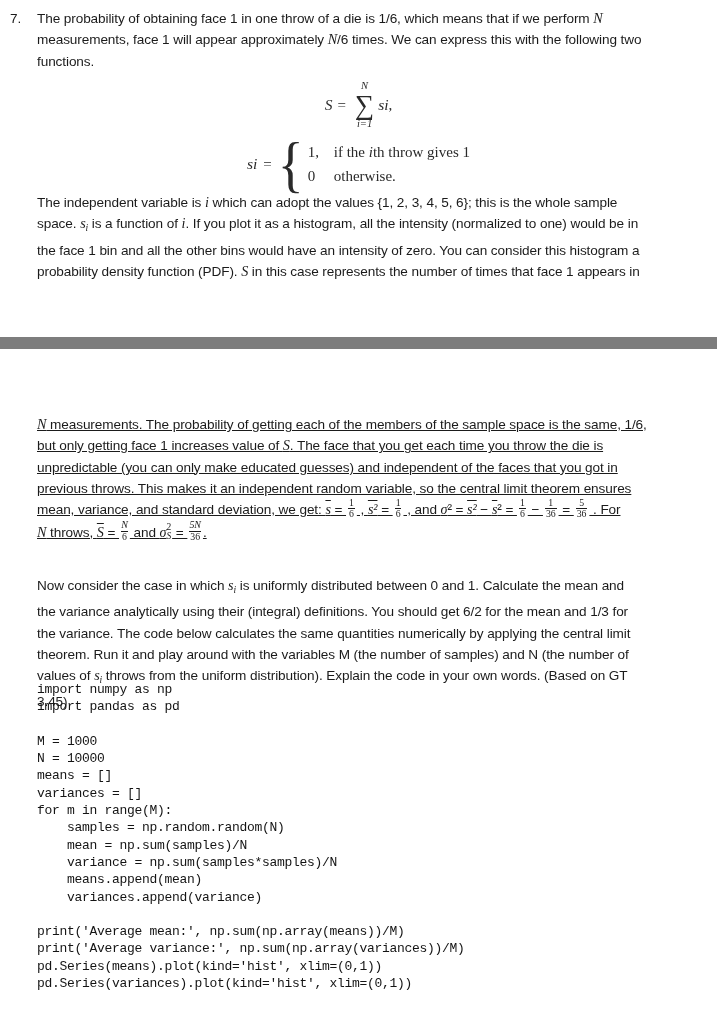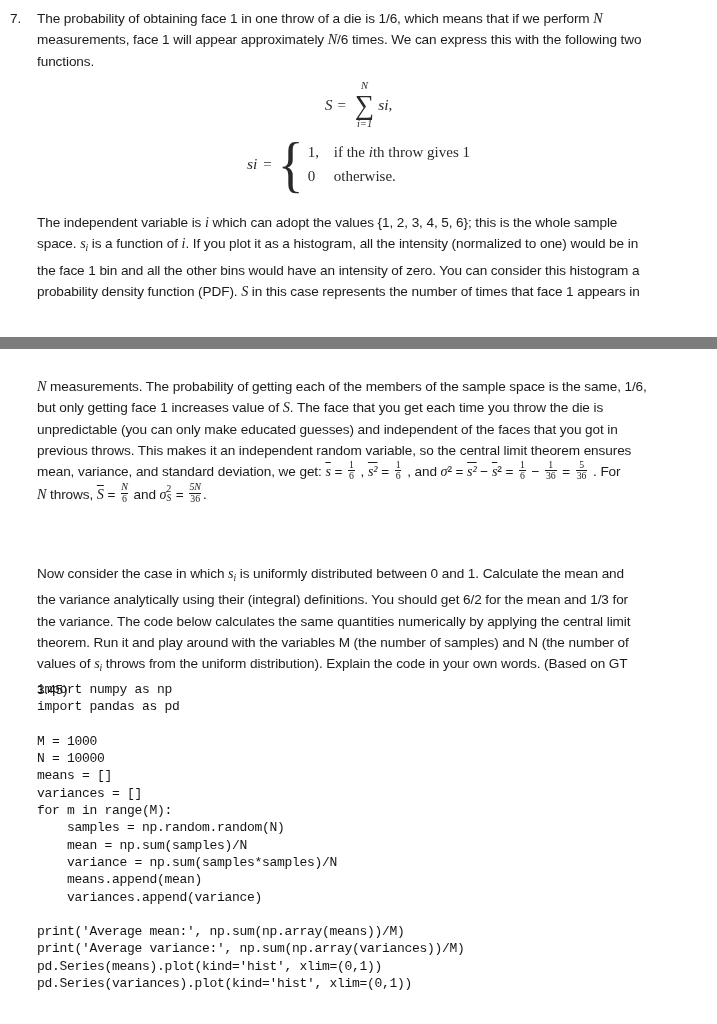--- a/index.html
+++ b/index.html
@@ -12,23 +12,23 @@
   .item-number {
     position:absolute; left:10px; top:8px;
     font-size:13.6px; line-height:21.3px; letter-spacing:-0.1px;
   }
   .para {
     position:absolute; left:37px; width:672px;
     font-size:13.6px; line-height:21.3px; letter-spacing:-0.1px;
   }
   .para .line { display:block; white-space:nowrap; }
   .p1 { top:8px; }
-  .p2 { top:212px; }
-  .p3 { top:376px; }
-  .p4 { top:563px; }
+  .p2 { top:192px; }
+  .p3 { top:414px;text-decoration:underline; }
+  .p4 { top:575px; }
 
   
   .it { font-family:"Liberation Serif", serif; font-style:italic; font-size:14.2px; }
   .ol { text-decoration:overline; }
   .sub { font-size:9.5px; vertical-align:-3px; }
   .frac {
     display:inline-flex; flex-direction:column; vertical-align:middle;
     text-align:center; font-family:"Liberation Serif", serif;
     font-size:9.8px; line-height:10.5px; margin:0 2px; position:relative; top:-2px;
   }

